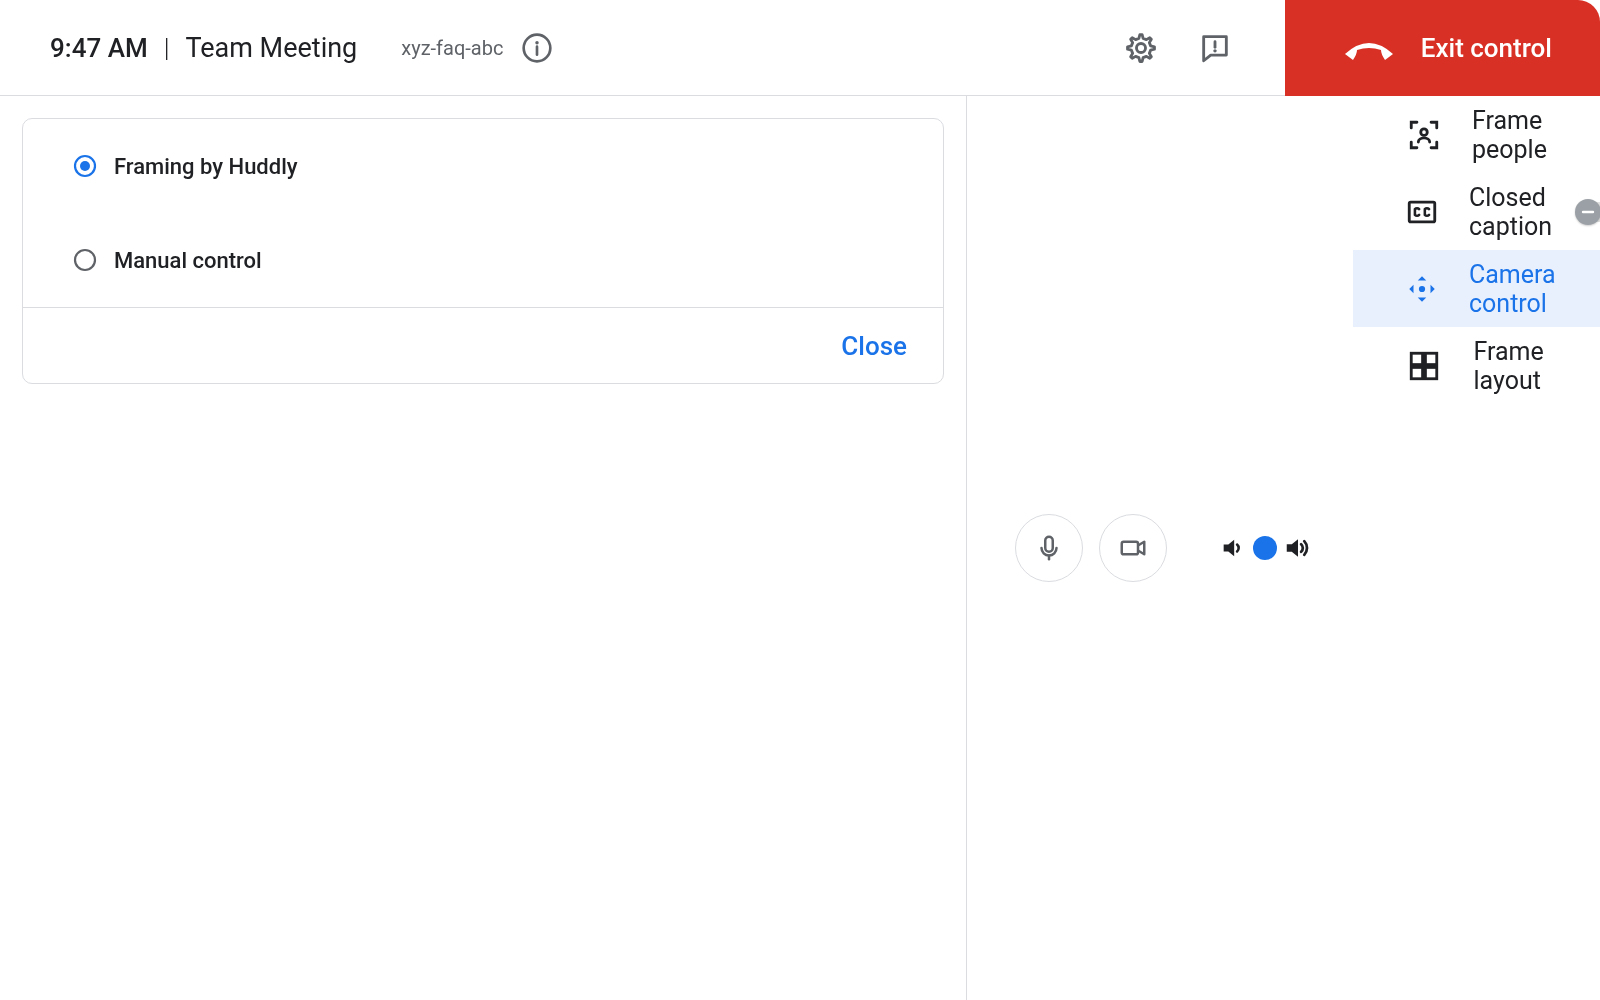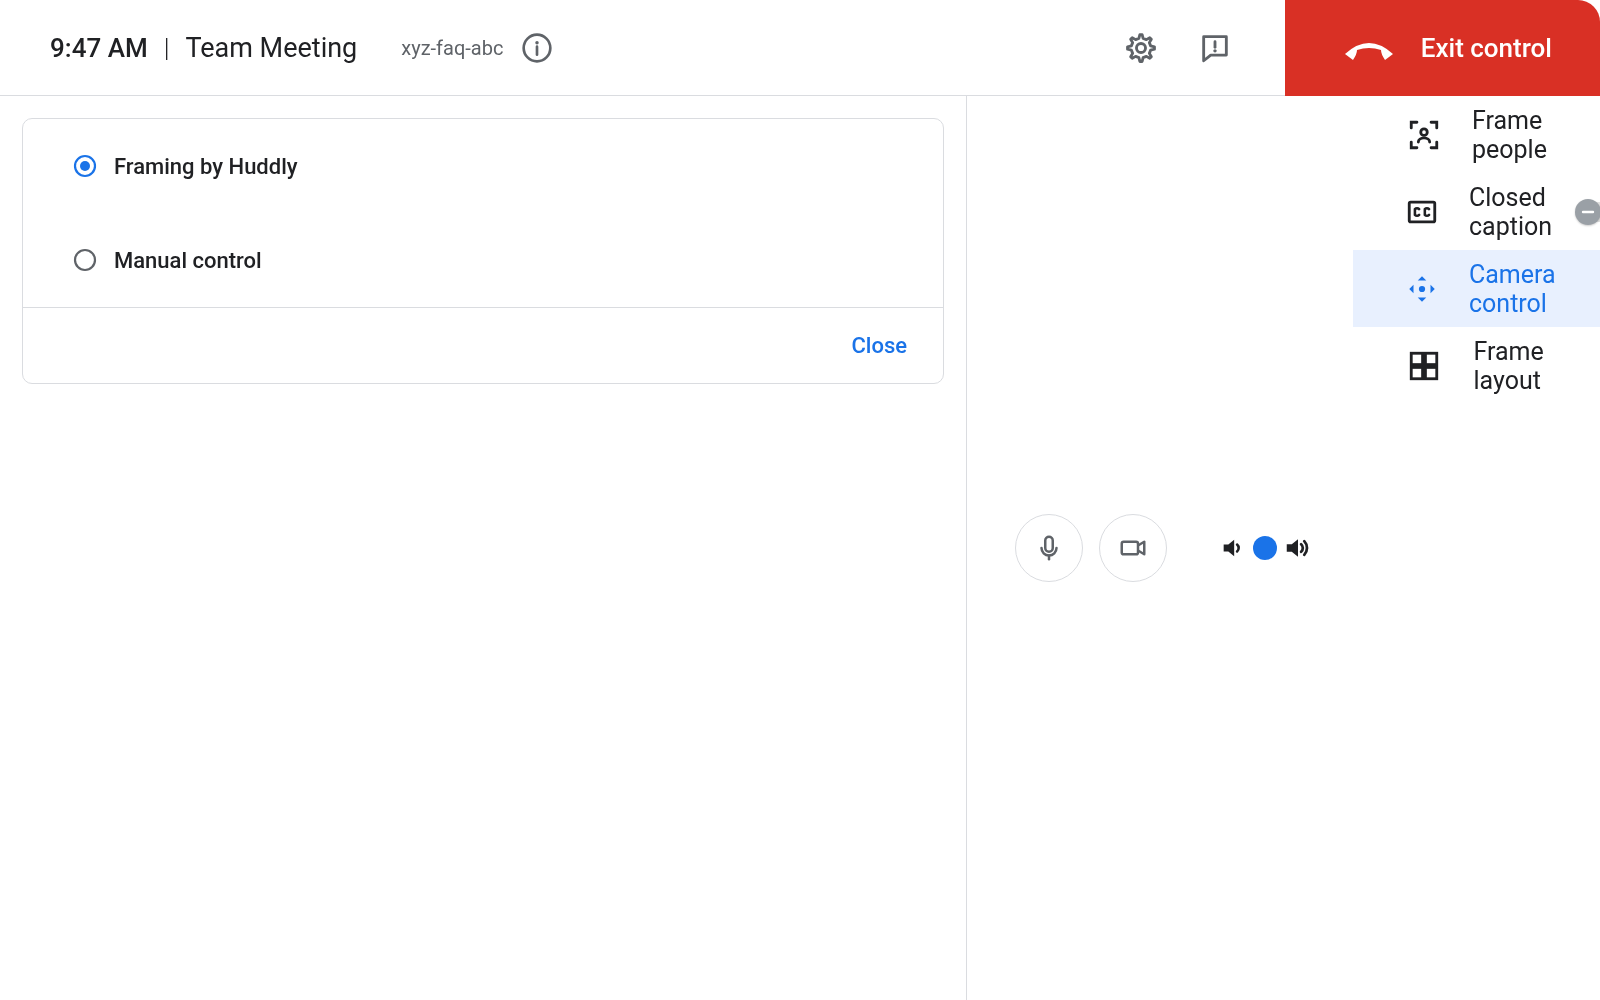--- a/index.html
+++ b/index.html
@@ -124,21 +124,21 @@
   }
   .card-footer {
     border-top: 1px solid var(--border-grey);
     height: 76px;
     display: flex;
     align-items: center;
     justify-content: flex-end;
     padding-right: 36px;
   }
   .close-btn {
-    font-size: 22px;
+    font-size: 26px;
     color: var(--brand-blue);
     font-weight: 500;
   }
   
   .panel {
     width: 634px;
     border-left: 1px solid var(--border-grey);
     display: flex;
     flex-direction: row;
   }

